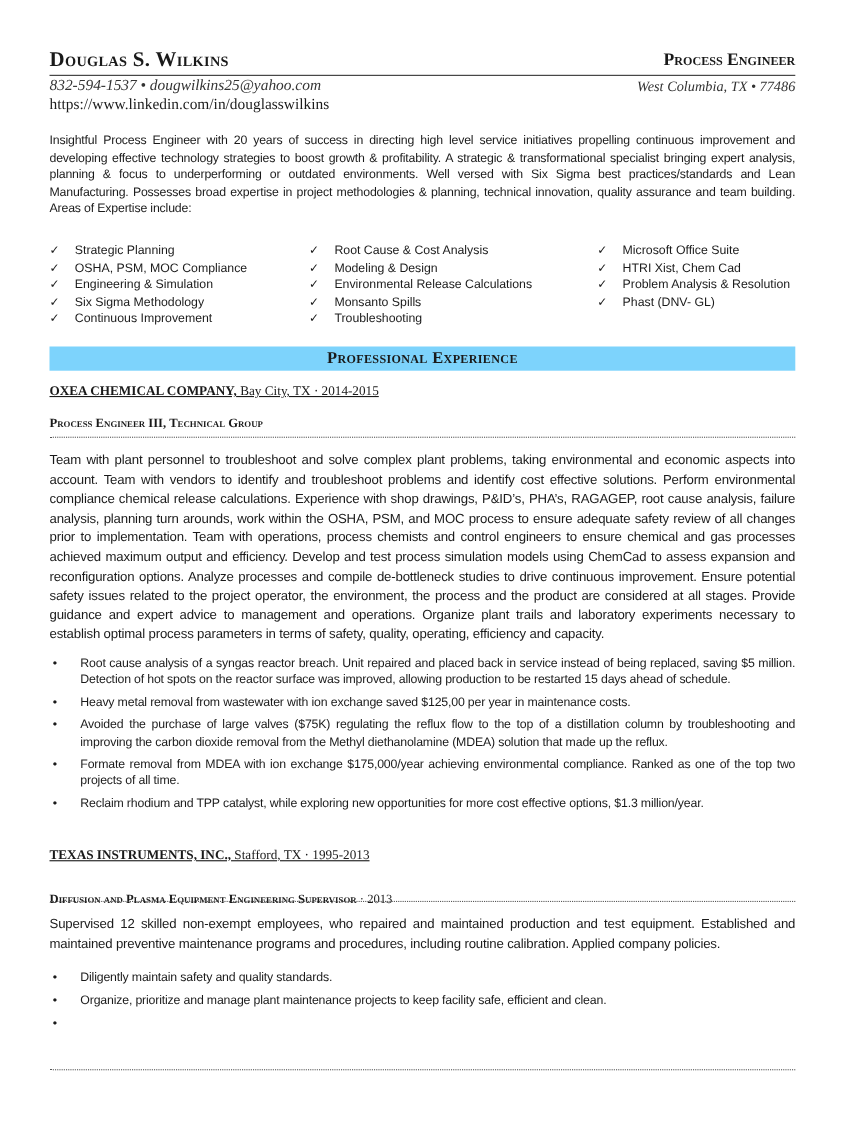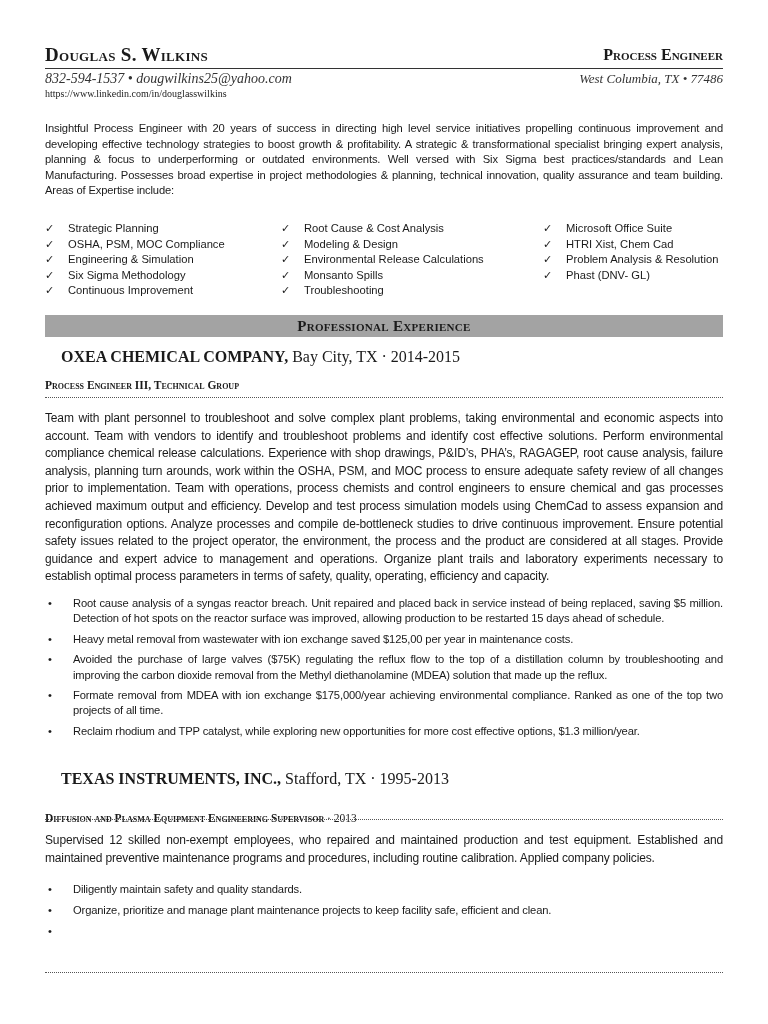--- a/index.html
+++ b/index.html
@@ -3,36 +3,36 @@
 <meta charset="utf-8">
 <style>
   html, body { margin: 0; padding: 0; background: #ffffff; }
   body { width: 768px; height: 1024px; position: relative; overflow: hidden; color: #1a1a1a; font-family: "Liberation Sans", sans-serif; }
 
   .name { position: absolute; left: 45px; top: 44px; font-family: "Liberation Serif", serif; font-weight: bold; font-size: 19px; letter-spacing: 0.3px; font-variant: small-caps; }
   .role { position: absolute; right: 45px; top: 46px; font-family: "Liberation Serif", serif; font-weight: bold; font-size: 16px; font-variant: small-caps; margin-left: 31px; }
   .head-rule { position: absolute; left: 45px; width: 678px; top: 68px; border-top: 1.5px solid #333; }
   .contact { position: absolute; left: 45px; top: 71px; font-family: "Liberation Serif", serif; font-style: italic; font-size: 14px; color: #333; }
   .location { position: absolute; right: 45px; top: 71px; font-family: "Liberation Serif", serif; font-style: italic; font-size: 13px; color: #333; }
-  .linkedin { position: absolute; left: 45px; top: 88px; font-family: "Liberation Serif", serif; font-size: 10px; color: #1a1a1a; }
+  .linkedin { position: absolute; left: 45px; top: 88px; font-family: "Liberation Serif", serif; font-size: 14px; color: #1a1a1a; }
 
   .summary { position: absolute; left: 45px; top: 121px; width: 678px; font-size: 11.2px; line-height: 15.5px; text-align: justify; letter-spacing: -0.15px; }
 
   .skills { position: absolute; left: 45px; top: 221px; width: 678px; font-size: 11.2px; line-height: 15.5px; }
   .skill-col { position: absolute; top: 0; }
   .skill-col.c1 { left: 0; }
   .skill-col.c2 { left: 236px; }
   .skill-col.c3 { left: 498px; }
   .skill { white-space: nowrap; }
   .skill .check { display: inline-block; width: 23px; font-size: 11px; }
 
-  .banner { position: absolute; left: 45px; top: 315px; width: 678px; height: 22px; background: #a3a3a3; text-align: center; }
+  .banner { position: absolute; left: 45px; top: 315px; width: 678px; height: 22px; background: #7dd3fc; text-align: center; }
   .banner span { font-family: "Liberation Serif", serif; font-weight: bold; font-size: 15px; line-height: 22px; font-variant: small-caps; letter-spacing: 0.3px; }
 
-  .company { position: absolute; left: 61px; font-family: "Liberation Serif", serif; font-size: 16px; }
+  .company { position: absolute; left: 45px; font-family: "Liberation Serif", serif; font-size: 12px; text-decoration: underline; }
   .company b { font-weight: bold; }
   .jobtitle { position: absolute; left: 45px; font-family: "Liberation Serif", serif; font-weight: bold; font-size: 11.5px; font-variant: small-caps; }
   .jobtitle .yr { font-weight: normal; font-variant: normal; }
   .dotrule { position: absolute; left: 45px; width: 678px; border-top: 1px dotted #555; }
 
   .para { position: absolute; left: 45px; width: 678px; font-size: 12px; line-height: 17.6px; text-align: justify; letter-spacing: -0.15px; }
   .bullets { position: absolute; left: 45px; width: 678px; font-size: 11.2px; line-height: 15.4px; margin: 0; padding: 0; list-style: none; }
   .bullets li { position: relative; padding-left: 28px; text-align: justify; letter-spacing: -0.15px; }
   .bullets li .dot { position: absolute; left: 3px; top: 0; }
 </style>

